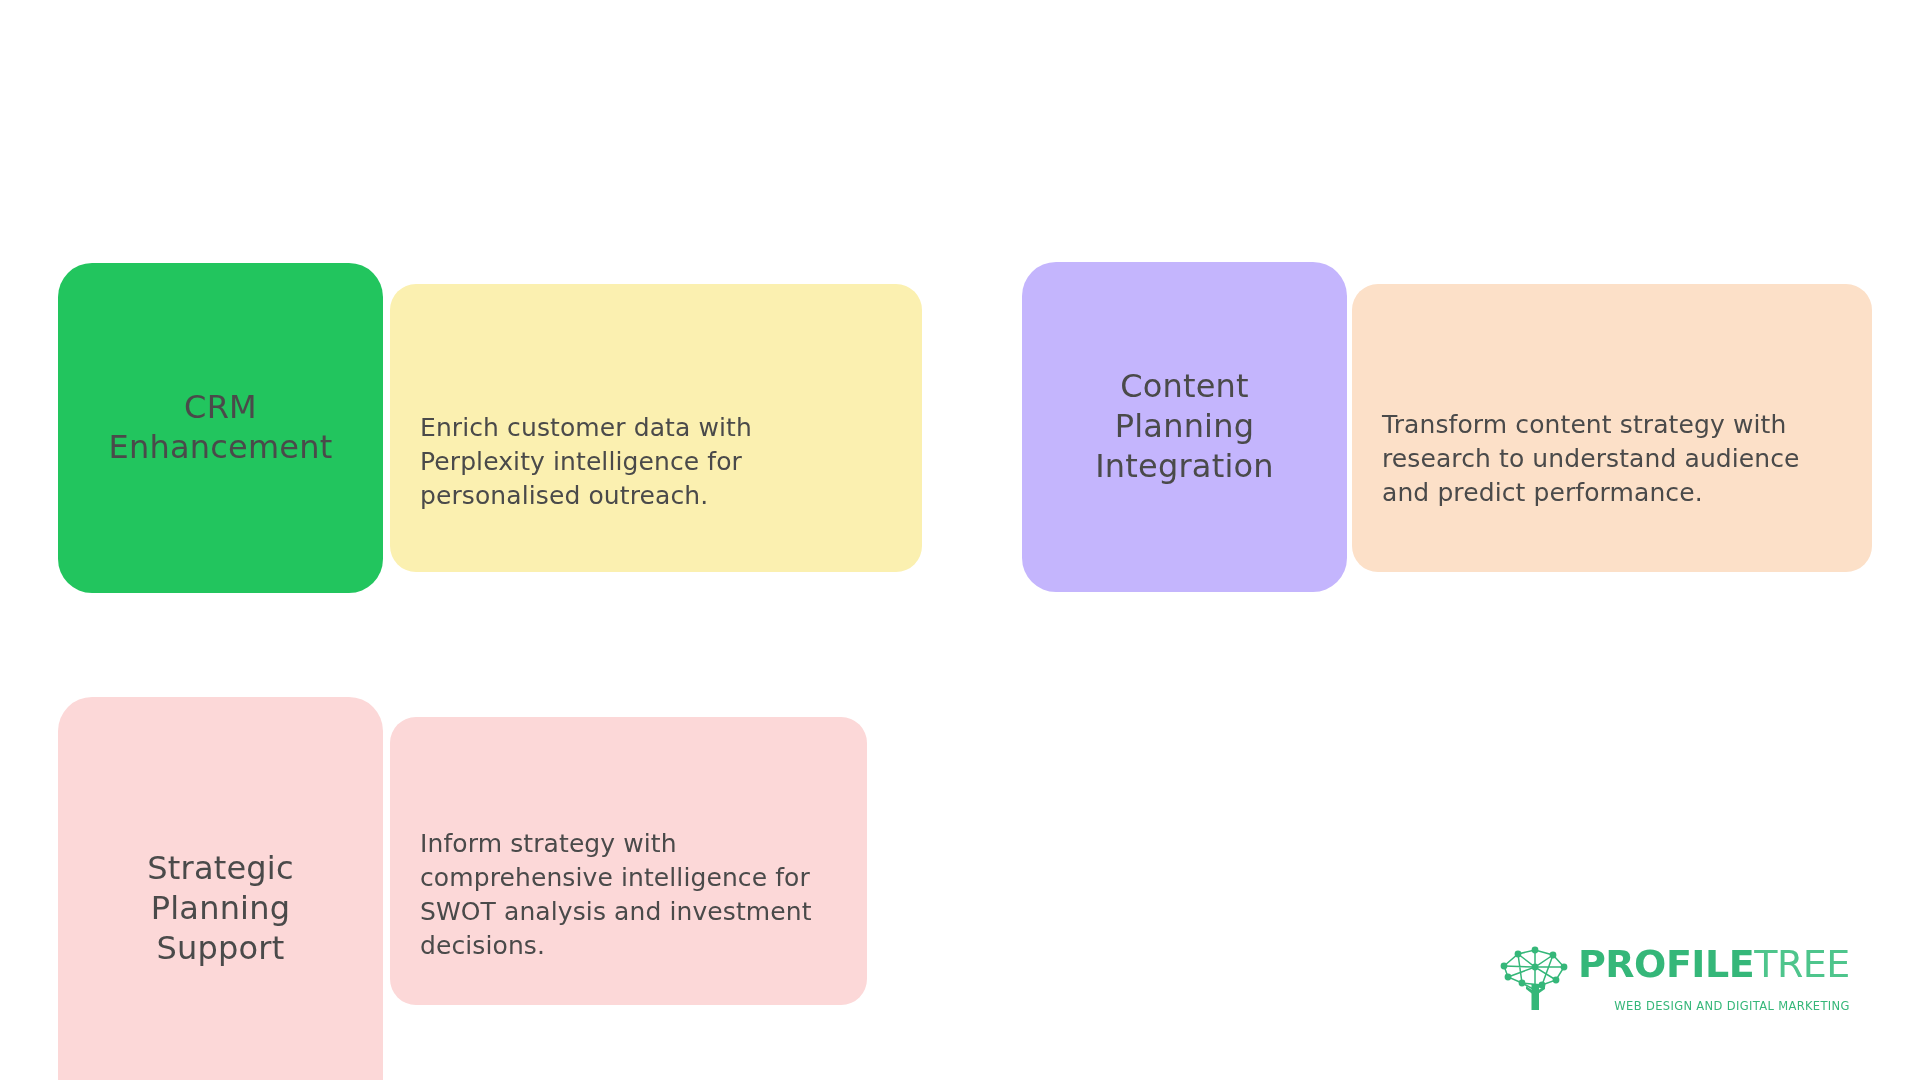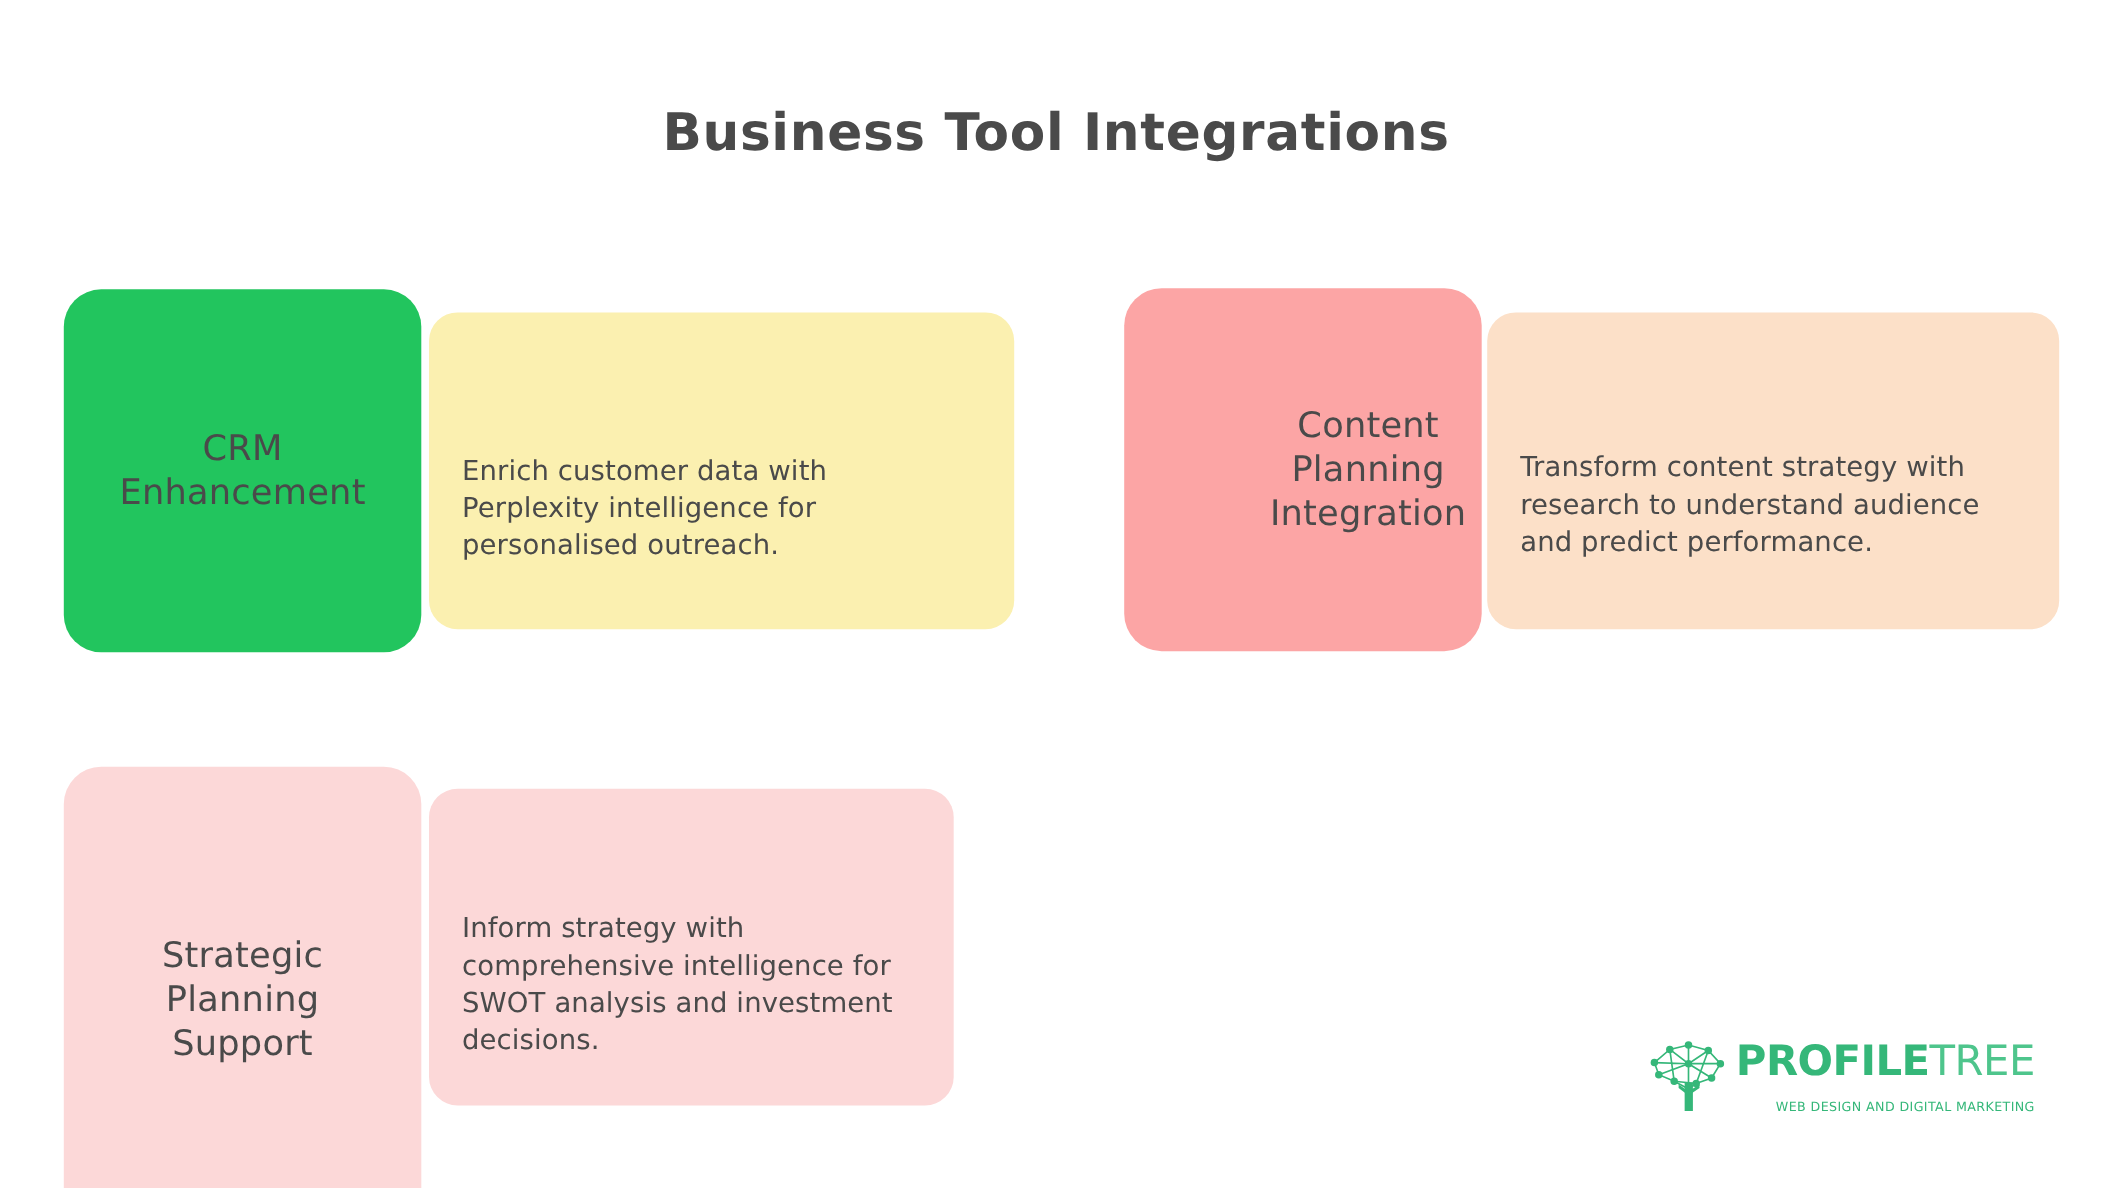--- a/index.html
+++ b/index.html
@@ -169,34 +169,33 @@
     color: #35b779;
     white-space: nowrap;
     margin-top: 15px;
   }
 </style>
 </head>
 <body>
 
 <div class="canvas">
 
-  <h1 class="page-title">Business Tool Integrations</h1>
 
   <div class="card" id="card-crm">
     <div class="card-label" style="background: #22c55e;">
       <div class="card-label-text">CRM
 Enhancement</div>
     </div>
     <div class="card-body" style="background: rgb(251, 240, 176);">
       <div class="card-body-text">Enrich customer data with Perplexity intelligence for personalised outreach.</div>
     </div>
   </div>
 
   <div class="card" id="card-content">
-    <div class="card-label" style="background: #fca5a5; justify-content: flex-end;">
+    <div class="card-label" style="background: #c4b5fd;">
       <div class="card-label-text">Content
 Planning
 Integration</div>
     </div>
     <div class="card-body" style="background: rgb(252, 224, 200);">
       <div class="card-body-text">Transform content strategy with research to understand audience and predict performance.</div>
     </div>
   </div>
 
   <div class="card" id="card-strategic">

